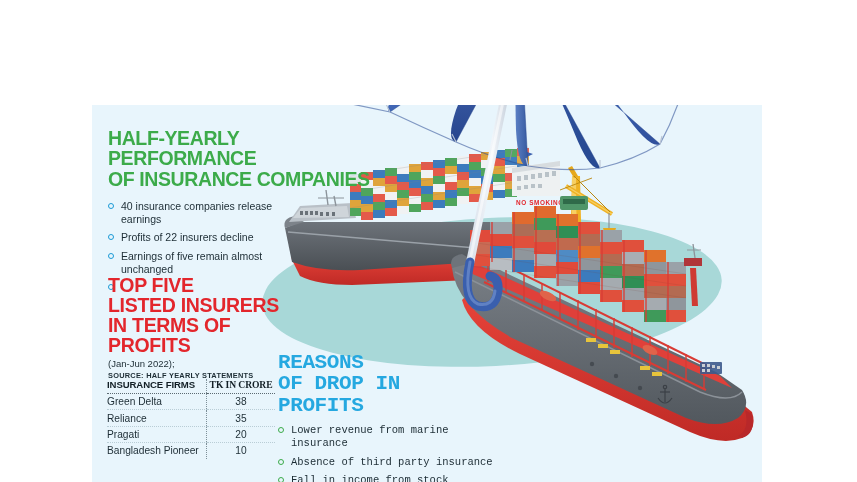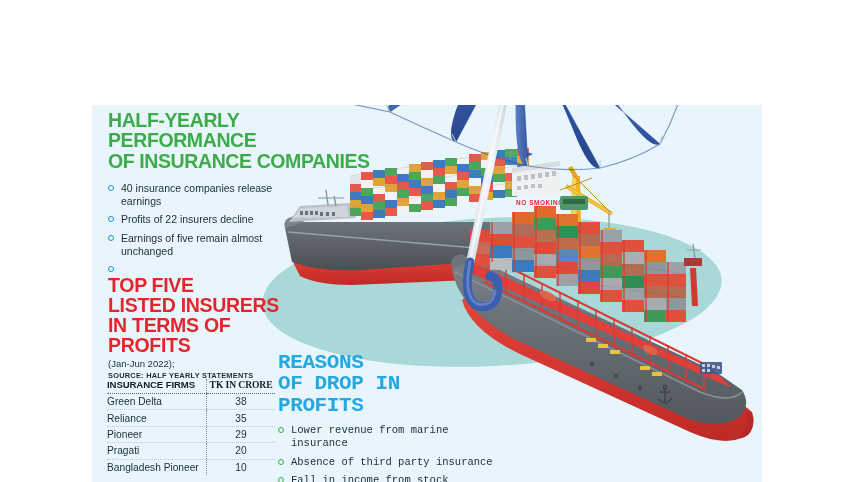--- a/index.html
+++ b/index.html
@@ -529,21 +529,21 @@
 
         <path d="M516 22 L524 22 L474 264 L466 262 Z" fill="url(#shaftG)"></path>
         <path d="M518 22 L521 22 L471 263 L468 263 Z" fill="#ffffff" opacity="0.55"></path>
 
         <path d="M470 262 Q462 300 478 306 Q496 310 498 290 Q499 278 490 276" fill="none" stroke="#3a5fae" stroke-width="9" stroke-linecap="round"></path>
         <path d="M470 262 Q463 298 478 304 Q493 307 495 291" fill="none" stroke="#6d8ccb" stroke-width="3" stroke-linecap="round" opacity="0.75"></path>
       </g>
     </g>
   </svg>
 
-  <div class="block" style="left:108px; top:110px; width:280px;">
+  <div class="block" style="left:108px; top:128px; width:280px;">
     <div class="h-green">
       <div>HALF-YEARLY PERFORMANCE</div>
       <div>OF INSURANCE COMPANIES</div>
     </div>
     <ul class="bullets" style="margin-top:11px; width:168px;">
       <li>
         <span class="dot"></span>
         <span>40 insurance companies release earnings</span>
       </li>
       <li>
@@ -582,24 +582,20 @@
       <tbody>
         <tr>
           <td>Green Delta</td>
           <td class="num">38</td>
         </tr>
         <tr>
           <td>Reliance</td>
           <td class="num">35</td>
         </tr>
         <tr>
-          <td>Pioneer</td>
-          <td class="num">29</td>
-        </tr>
-        <tr>
           <td>Pragati</td>
           <td class="num">20</td>
         </tr>
         <tr>
           <td>Bangladesh Pioneer</td>
           <td class="num">10</td>
         </tr>
       </tbody>
     </table>
   </div>

